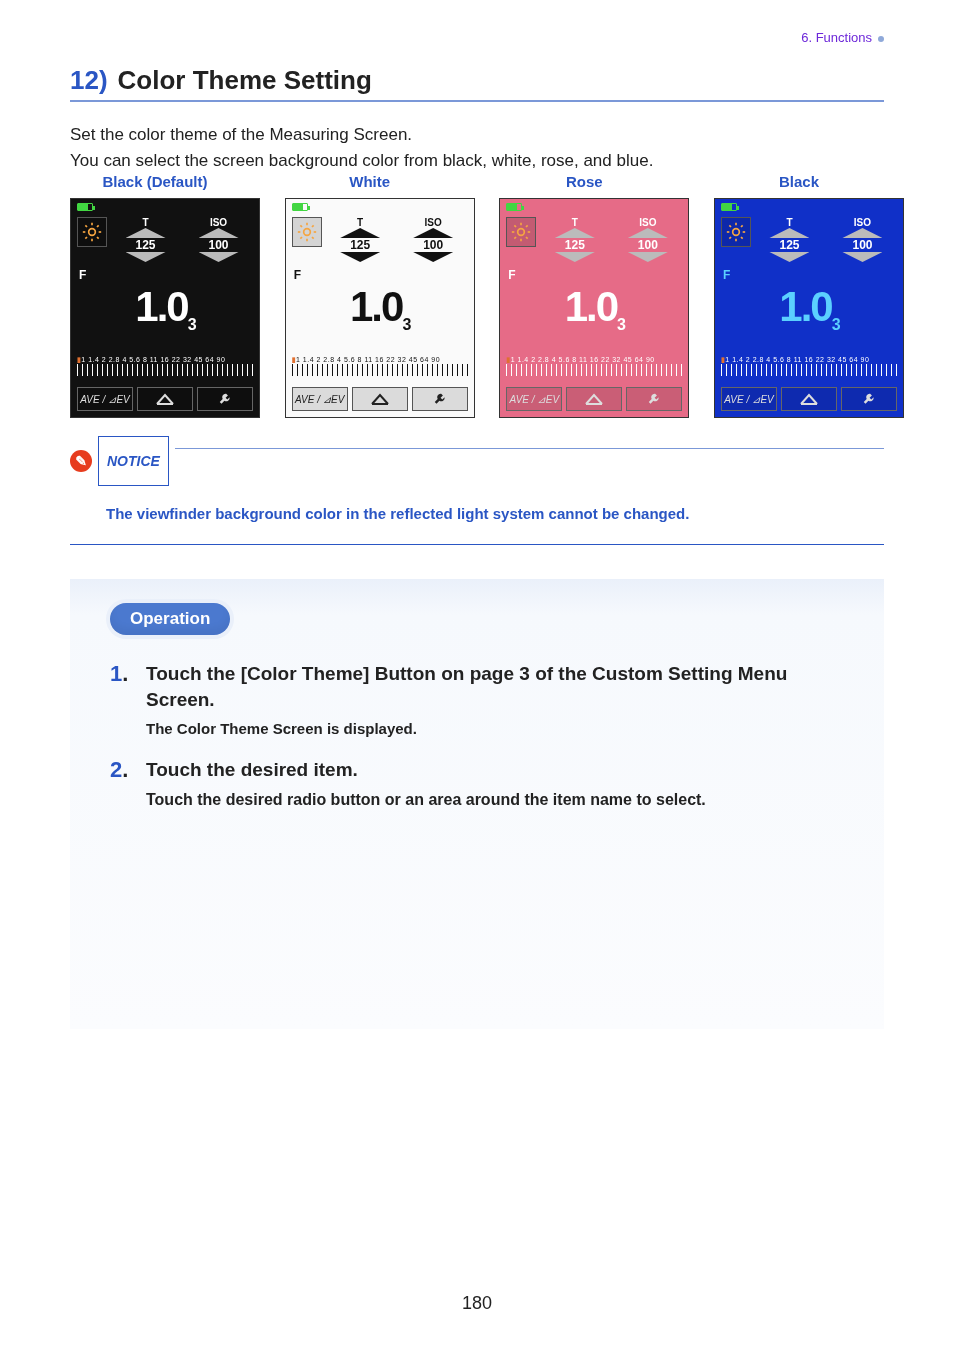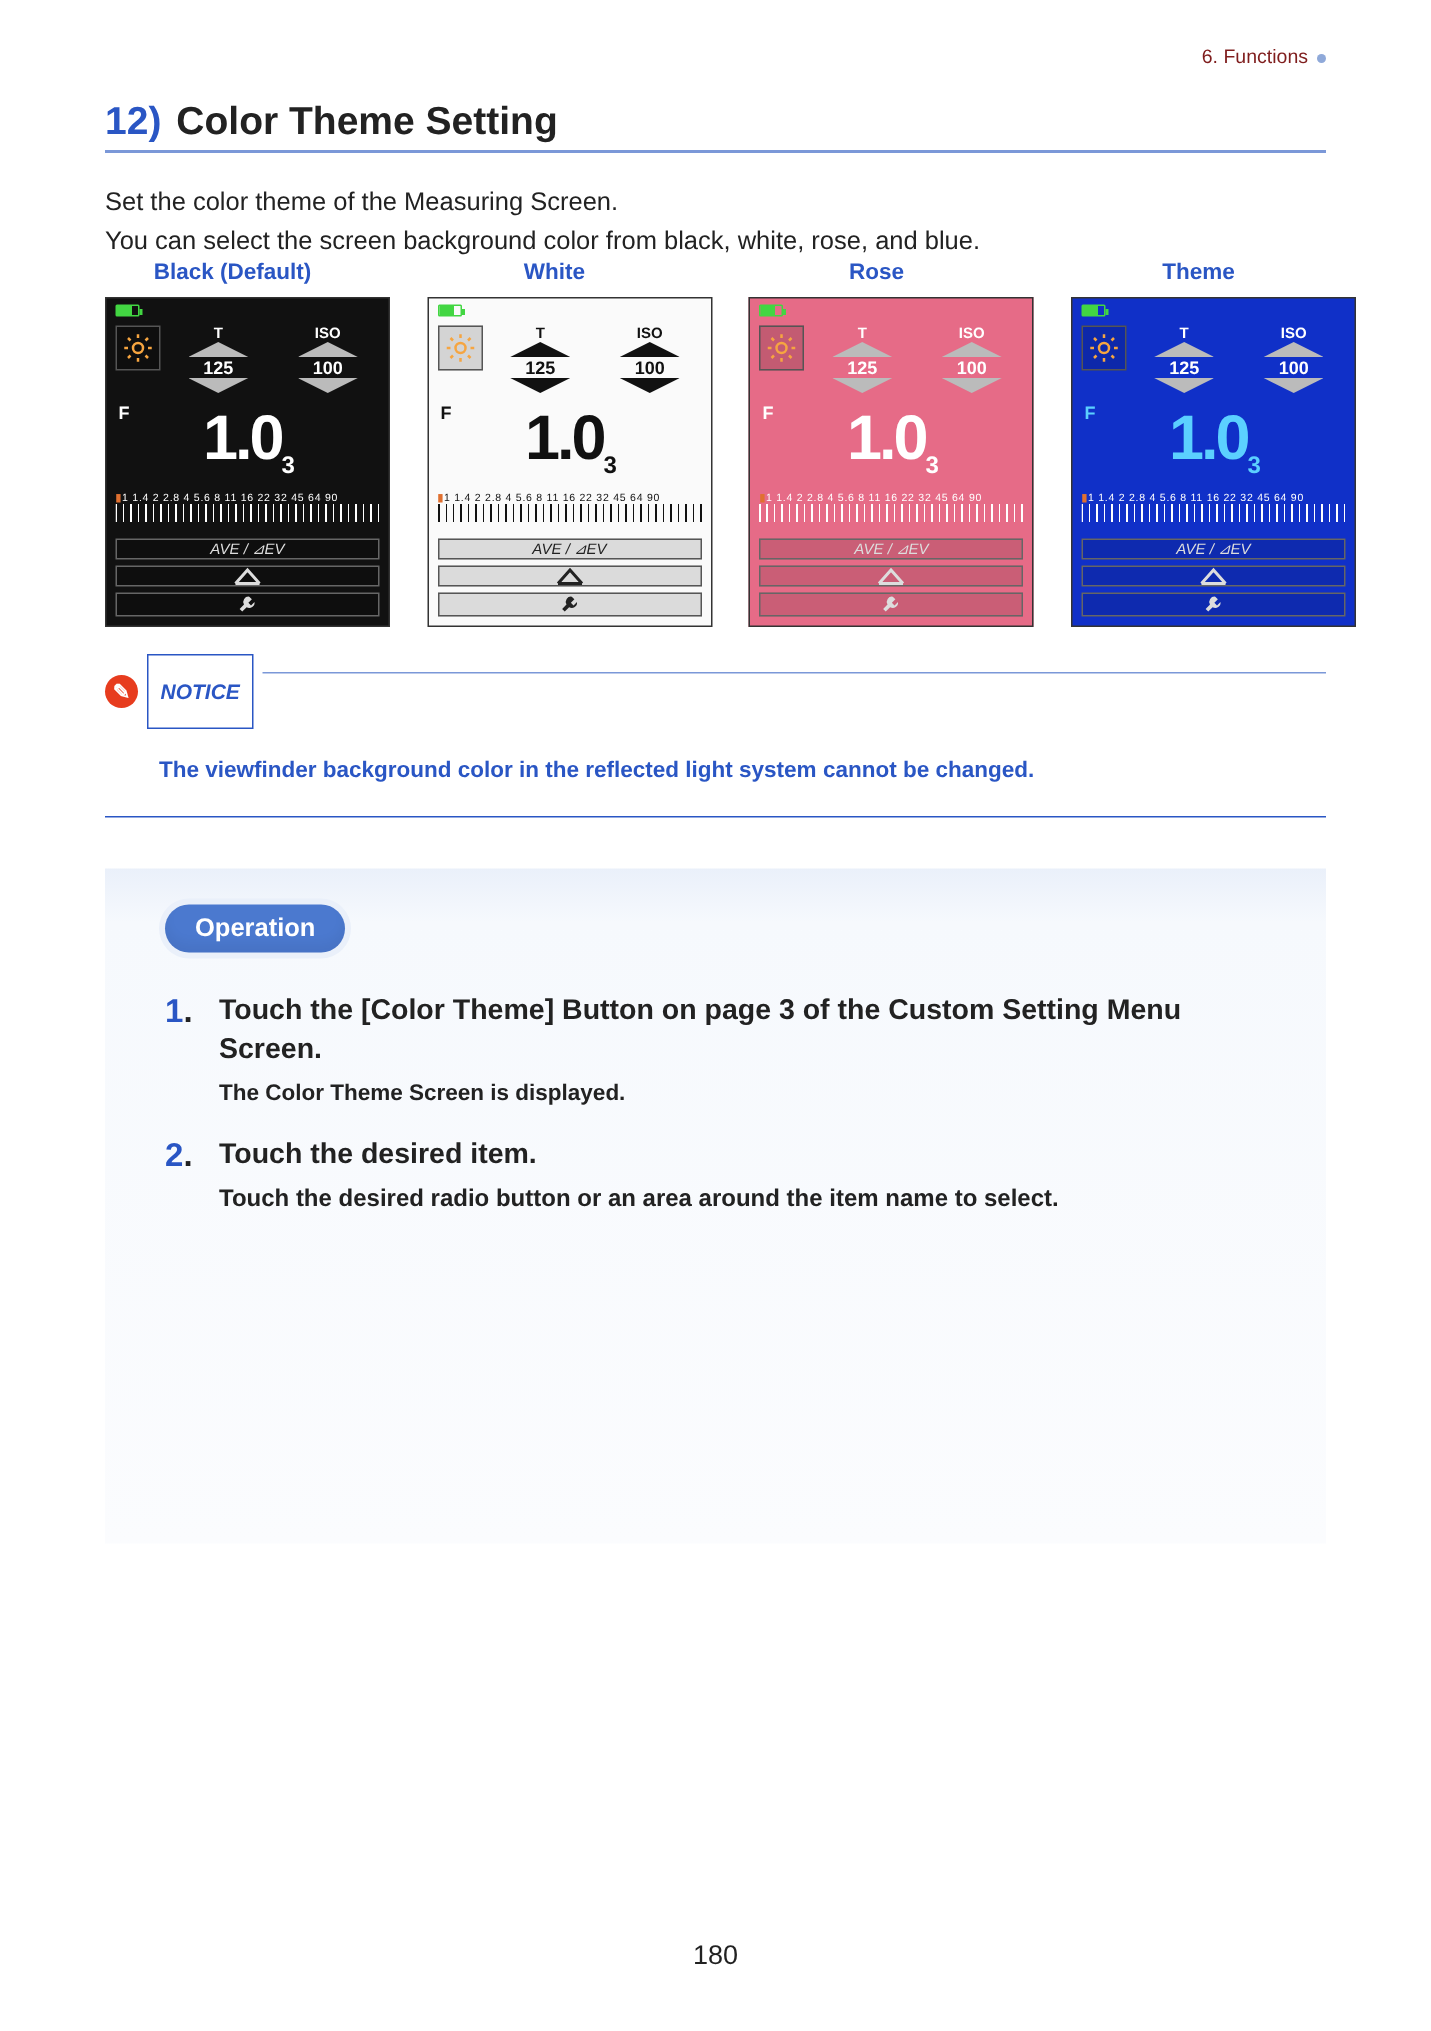--- a/index.html
+++ b/index.html
@@ -8,21 +8,21 @@
     width: 954px;
     height: 1354px;
     background: #fff;
     position: relative;
     color: #222;
   }
   .page { padding: 30px 70px 0 70px; }
   .chapter-head {
     text-align: right;
     font-size: 13px;
-    color: #7f1d1d;
+    color: #6d28d9;
     margin-bottom: 12px;
   }
   .chapter-head::after {
     content: "";
     display: inline-block;
     width: 6px; height: 6px;
     border-radius: 50%;
     background: #8fa9d9;
     margin-left: 6px;
     vertical-align: middle;
@@ -108,21 +108,21 @@
   }
   .dev-black .scale, .dev-rose .scale, .dev-blue .scale { color:#fff; }
   .dev-white .scale { color:#111; }
   .scale .tickmark { color:#e07030; font-weight:bold; }
   .ticks {
     height: 12px;
     background: repeating-linear-gradient(to right, currentColor 0 1px, transparent 1px 5px);
   }
 
   .bot-row {
-    display:flex; gap:4px; padding: 4px 6px 6px 6px; flex-direction: column;
+    display:flex; gap:4px; padding: 4px 6px 6px 6px;
   }
   .btn {
     flex:1; height:24px; border:1px solid #555; background:rgba(0,0,0,.12);
     display:flex; align-items:center; justify-content:center;
     font-size:10px; font-style: italic;
   }
   .dev-black .btn, .dev-rose .btn, .dev-blue .btn { color:#ddd; border-color:#666; }
   .dev-white .btn { color:#222; }
 
   .notice-wrap { margin-top: 30px; }
@@ -351,21 +351,21 @@
           <div class="btn">
               <svg width="14" height="14" viewBox="0 0 24 24">
                 <path d="M14 3a6 6 0 0 0-6 9l-5 5 3 3 5-5a6 6 0 0 0 9-6l-4 4-3-3 4-4z" fill="currentColor"></path>
               </svg>
             </div>
         </div>
       </div>
     </div>
 
     <div class="theme-col">
-      <div class="theme-label">Theme</div>
+      <div class="theme-label">Black</div>
       <div class="device dev-blue">
         <div class="battery"></div>
         <div class="cluster">
           <div class="sun">
             <svg viewBox="0 0 24 24">
                 <circle cx="12" cy="12" r="4" fill="none" stroke="#f6a540" stroke-width="2"></circle>
                 <g stroke="#f6a540" stroke-width="2">
                   <line x1="12" y1="1" x2="12" y2="4"></line>
                   <line x1="12" y1="20" x2="12" y2="23"></line>
                   <line x1="1" y1="12" x2="4" y2="12"></line>

